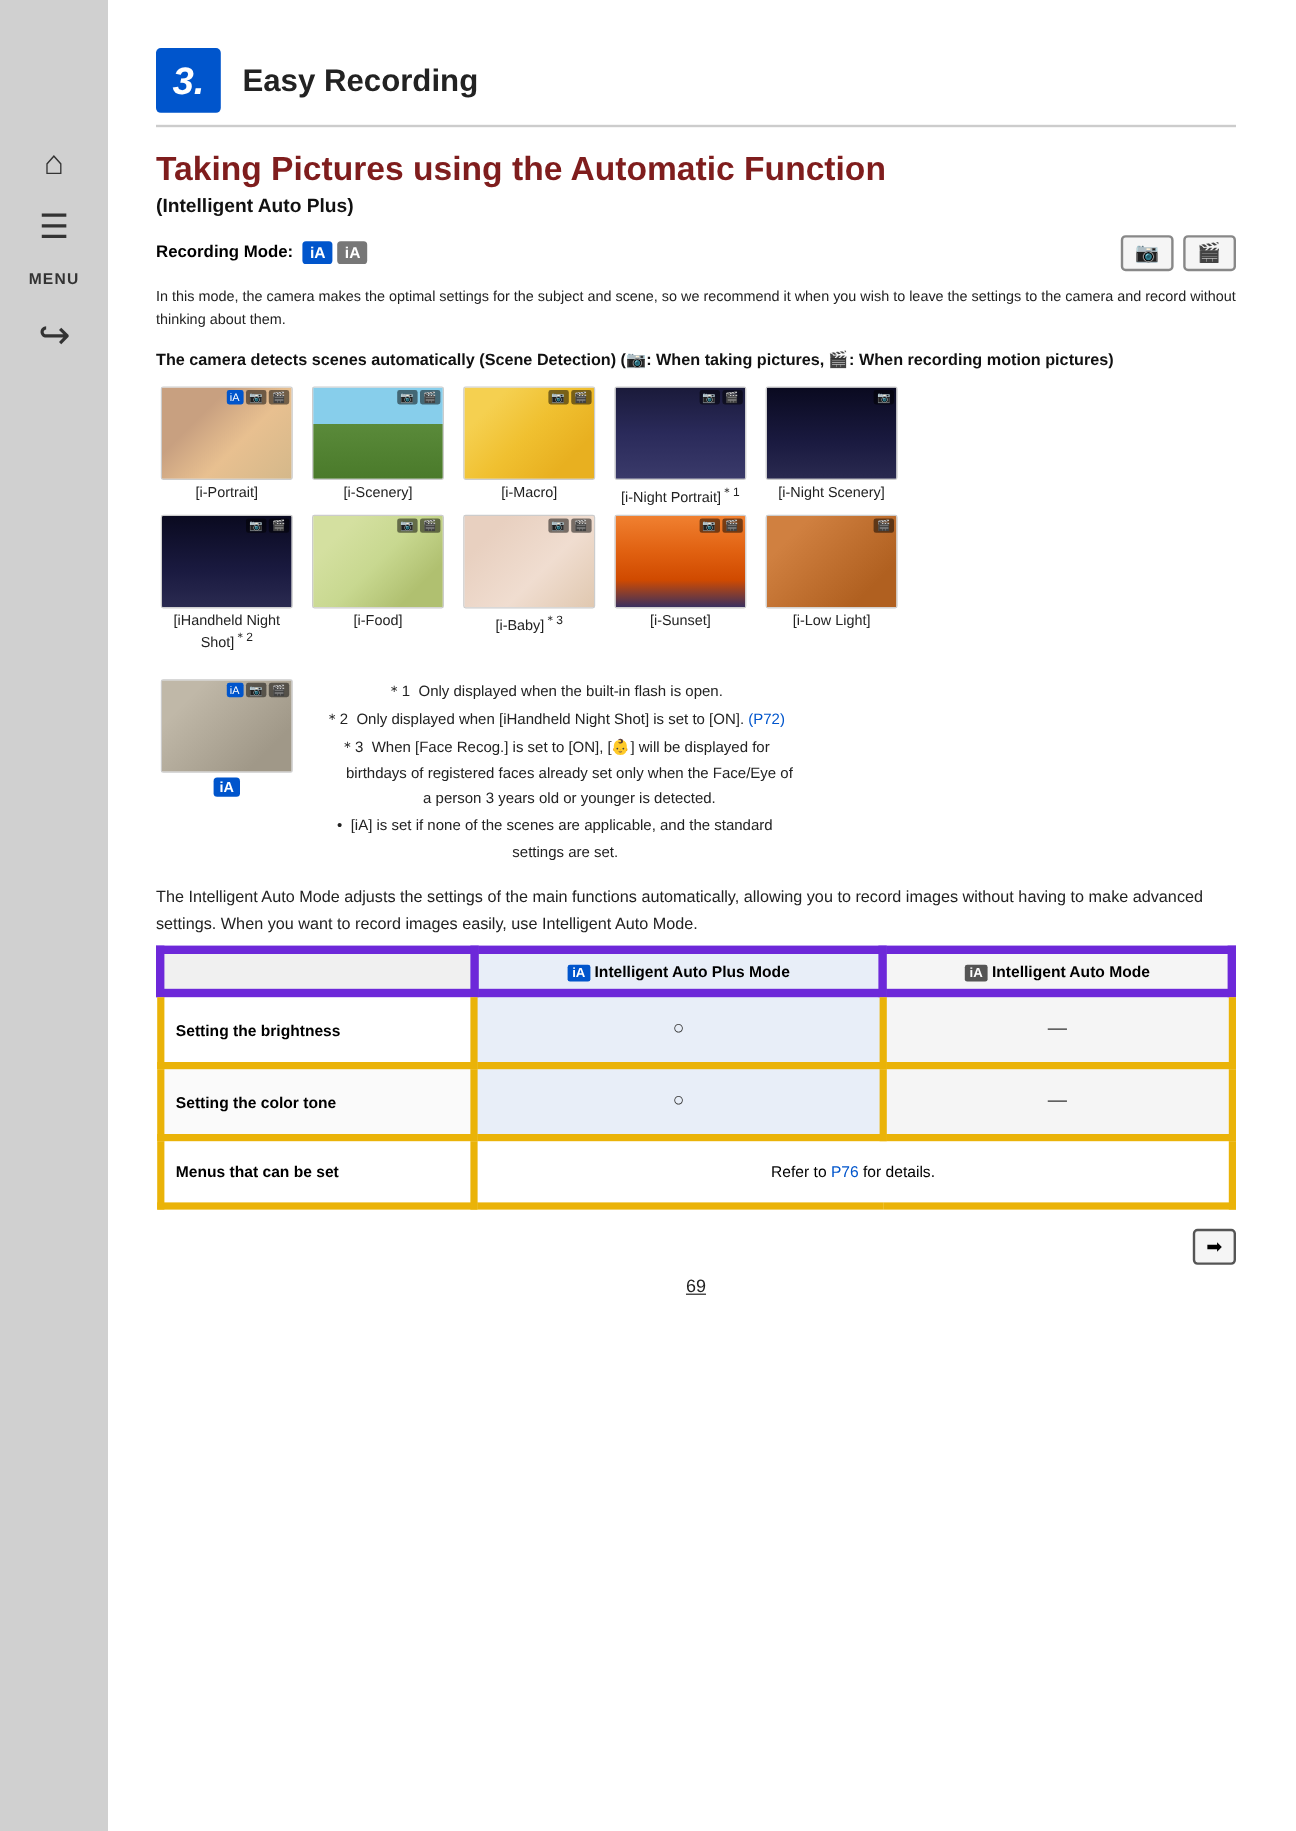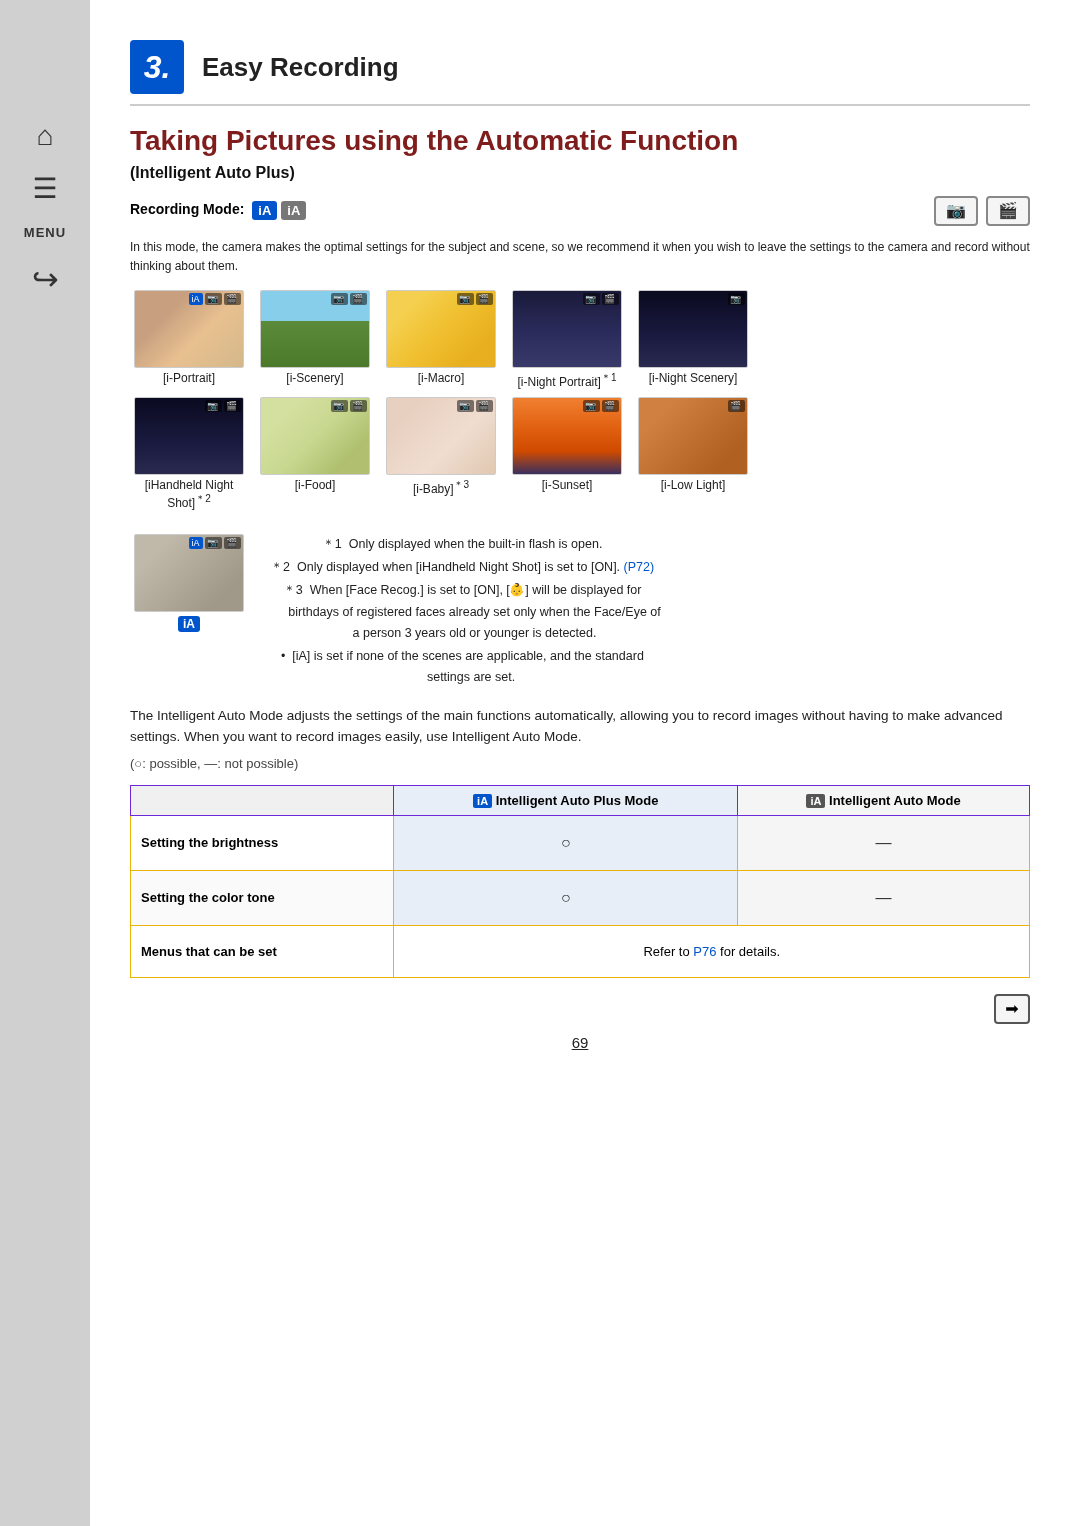--- a/index.html
+++ b/index.html
@@ -260,31 +260,31 @@
 
     
     .comparison-table {
       width: 100%;
       border-collapse: collapse;
       margin-bottom: 16px;
       font-size: 13px;
     }
     .comparison-table th {
       background: #f0f0f0;
-      border: 1px solid #6d28d9;
+      border: 7px solid #6d28d9;
       padding: 7px 10px;
       text-align: center;
       font-weight: bold;
     }
     .comparison-table th:first-child {
       background: #f0f0f0;
       text-align: left;
     }
     .comparison-table td {
-      border: 1px solid #eab308;
+      border: 6px solid #eab308;
       padding: 18px 10px;
       text-align: center;
     }
     .comparison-table td:first-child {
       text-align: left;
       font-weight: bold;
     }
     .comparison-table tr:nth-child(odd) td {
       background: #fff;
     }
@@ -367,20 +367,21 @@
       </div>
     </div>
     <div class="recording-mode-right">
       <div class="right-icon-btn">📷</div>
       <div class="right-icon-btn">🎬</div>
     </div>
   </div>
 
   <div class="intro-text">In this mode, the camera makes the optimal settings for the subject and scene, so we recommend it when you wish to leave the settings to the camera and record without thinking about them.</div>
 
+  <div class="scene-note">The camera detects scenes automatically (Scene Detection) (📷: When taking pictures, 🎬: When recording motion pictures)</div>
 
   <div class="scene-grid">
     <div class="scene-row">
       <div class="scene-item">
         <div class="scene-thumb scene-portrait">
           <div class="scene-icon-overlay">
             <span class="s-icon-blue">iA</span>
             <span class="s-icon">📷</span>
             <span class="s-icon">🎬</span>
           </div>
@@ -487,21 +488,20 @@
     </div>
     <div class="notes-text">
       <p>＊1&nbsp; Only displayed when the built-in flash is open.</p>
       <p>＊2&nbsp; Only displayed when [iHandheld Night Shot] is set to [ON]. <a class="link-blue">(P72)</a></p>
       <p>＊3&nbsp; When [Face Recog.] is set to [ON], [👶] will be displayed for<br>&nbsp;&nbsp;&nbsp;&nbsp;&nbsp;&nbsp; birthdays of registered faces already set only when the Face/Eye of<br>&nbsp;&nbsp;&nbsp;&nbsp;&nbsp;&nbsp; a person 3 years old or younger is detected.</p>
       <p>•&nbsp; [iA] is set if none of the scenes are applicable, and the standard<br>&nbsp;&nbsp;&nbsp;&nbsp; settings are set.</p>
     </div>
   </div>
 
   <div class="ia-desc">The Intelligent Auto Mode adjusts the settings of the main functions automatically, allowing you to record images without having to make advanced settings. When you want to record images easily, use Intelligent Auto Mode.</div>
-  <div class="ia-note">(○: possible, —: not possible)</div>
 
   <table class="comparison-table">
     <thead>
       <tr>
         <th></th>
         <th class="col-ia-plus">
           <span style="background:#0055cc;color:#fff;font-size:11px;padding:1px 4px;border-radius:2px;font-weight:bold;">iA</span>
           Intelligent Auto Plus Mode
         </th>
         <th class="col-ia">

